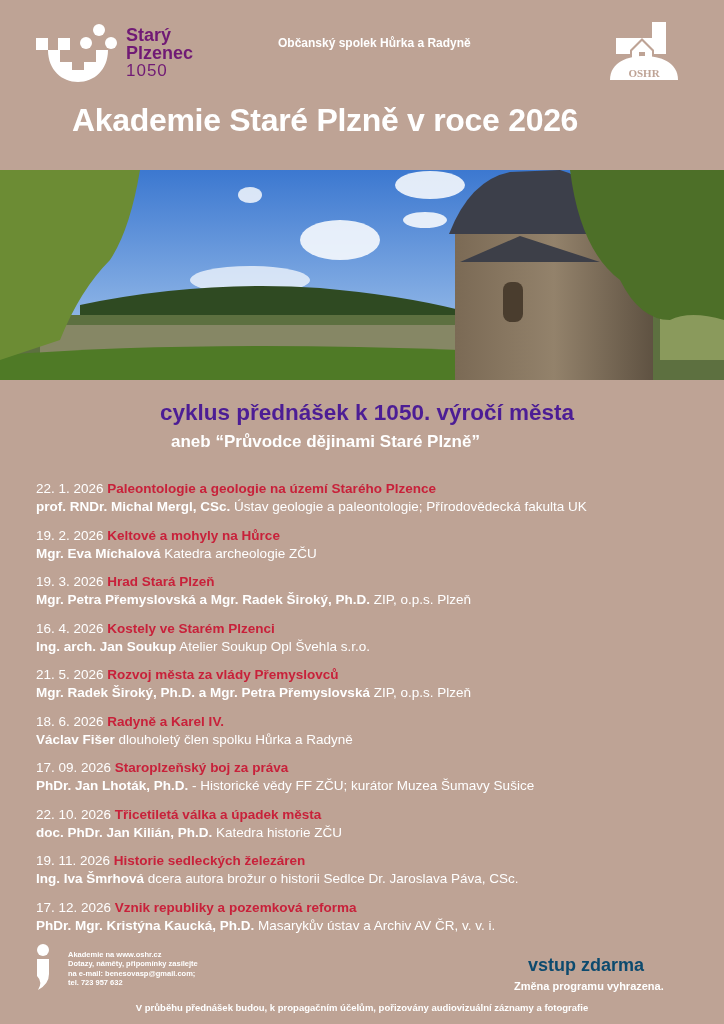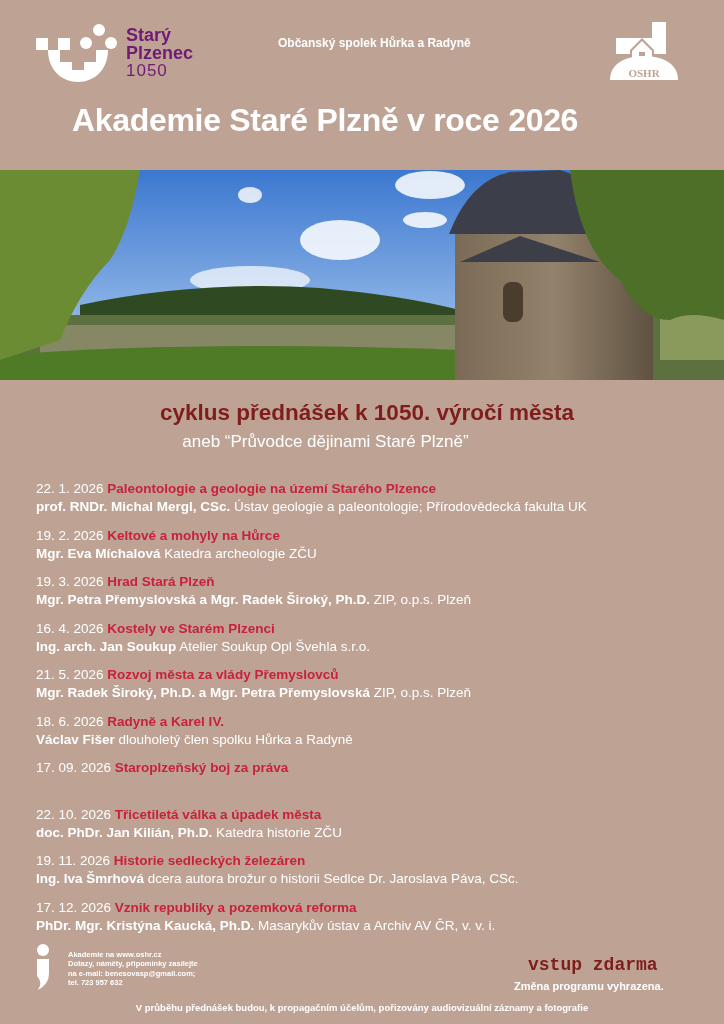--- a/index.html
+++ b/index.html
@@ -13,33 +13,33 @@
   .header { position: absolute; left: 0; top: 0; width: 724px; height: 100px; }
   .logo-left { position: absolute; left: 36px; top: 24px; width: 180px; height: 60px; }
   .logo-left svg { position: absolute; left: 0; top: 0; }
   .logo-text { position: absolute; left: 90px; top: 2px; font-family: "Liberation Sans", sans-serif; font-weight: bold; font-size: 18px; line-height: 18px; color: #701a75; }
   .logo-text .year { font-weight: normal; font-size: 17px; letter-spacing: 1px; }
   .org-name { position: absolute; left: 278px; top: 36px; font-family: "Liberation Sans", sans-serif; font-weight: bold; font-size: 12px; color: #fff; white-space: nowrap; }
   .logo-right { position: absolute; left: 608px; top: 20px; width: 72px; height: 62px; }
   .title { position: absolute; left: 0; top: 102px; width: 650px; text-align: center; font-family: "Liberation Sans", sans-serif; font-weight: bold; font-size: 32px; color: #fff; letter-spacing: -0.3px; }
   .photo { position: absolute; left: 0; top: 170px; width: 724px; height: 210px; overflow: hidden; }
   .photo svg { display: block; }
-  .subtitle1 { position: absolute; left: 0; top: 400px; width: 724px; text-align: center; font-family: "Liberation Sans", sans-serif; font-weight: bold; font-size: 22.5px; color: #7f1d1d; padding-left: 10px; }
-  .subtitle2 { position: absolute; left: 0; top: 432px; width: 651px; text-align: center; font-family: "Liberation Sans", sans-serif; font-weight: normal; font-size: 17px; color: #fff; }
+  .subtitle1 { position: absolute; left: 0; top: 400px; width: 724px; text-align: center; font-family: "Liberation Sans", sans-serif; font-weight: bold; font-size: 22.5px; color: #4c1d95; padding-left: 10px; }
+  .subtitle2 { position: absolute; left: 0; top: 432px; width: 651px; text-align: center; font-family: "Liberation Sans", sans-serif; font-weight: bold; font-size: 17px; color: #fff; }
   .lectures { position: absolute; left: 36px; top: 480px; width: 670px; }
   .lecture { height: 46.5px; }
   .lec-line1 { font-family: "Liberation Sans", sans-serif; font-size: 13.5px; line-height: 18px; white-space: nowrap; }
   .lec-date { color: #fff; font-weight: normal; }
   .lec-title { color: #c8213a; font-weight: bold; }
   .lec-line2 { font-family: "Liberation Sans", sans-serif; font-size: 13.5px; line-height: 18px; white-space: nowrap; }
   .lec-speaker { font-weight: bold; color: #fff; }
   .lec-affil { font-weight: normal; color: #fff; }
   .info-icon { position: absolute; left: 34px; top: 944px; width: 18px; height: 46px; }
   .info-text { position: absolute; left: 68px; top: 950px; font-family: "Liberation Sans", sans-serif; font-weight: bold; font-size: 7.5px; line-height: 9.3px; color: #fff; }
-  .entry { position: absolute; left: 528px; top: 955px; font-family: Liberation Mono, monospace; font-weight: bold; font-size: 18px; color: #7f1d1d; }
+  .entry { position: absolute; left: 528px; top: 955px; font-family: Liberation Sans, sans-serif; font-weight: bold; font-size: 18px; color: #0c4a6e; }
   .change { position: absolute; left: 514px; top: 980px; font-family: "Liberation Sans", sans-serif; font-weight: bold; font-size: 11px; color: #fff; }
   .footer-note { position: absolute; left: 0; top: 1002px; width: 724px; text-align: center; font-family: "Liberation Sans", sans-serif; font-weight: bold; font-size: 9.5px; color: #fff; }
 </style>
 </head>
 <body>
 
 <div class="header">
   <div class="logo-left">
     <svg width="84" height="60" viewBox="0 0 84 60">
       <rect x="0" y="14" width="12" height="12" fill="#fff"></rect>
@@ -130,20 +130,21 @@
   <div class="lecture">
     <div class="lec-line1"><span class="lec-date">21. 5. 2026</span> <span class="lec-title">Rozvoj města za vlády Přemyslovců</span></div>
     <div class="lec-line2"><span class="lec-speaker">Mgr. Radek Široký, Ph.D. a Mgr. Petra Přemyslovská</span> <span class="lec-affil">ZIP, o.p.s. Plzeň</span></div>
   </div>
   <div class="lecture">
     <div class="lec-line1"><span class="lec-date">18. 6. 2026</span> <span class="lec-title">Radyně a Karel IV.</span></div>
     <div class="lec-line2"><span class="lec-speaker">Václav Fišer</span> <span class="lec-affil">dlouholetý člen spolku Hůrka a Radyně</span></div>
   </div>
   <div class="lecture">
     <div class="lec-line1"><span class="lec-date">17. 09. 2026</span> <span class="lec-title">Staroplzeňský boj za práva</span></div>
+    <div class="lec-line2"><span class="lec-speaker">PhDr. Jan Lhoták, Ph.D.</span> <span class="lec-affil">- Historické vědy FF ZČU; kurátor Muzea Šumavy Sušice</span></div>
   </div>
   <div class="lecture">
     <div class="lec-line1"><span class="lec-date">22. 10. 2026</span> <span class="lec-title">Třicetiletá válka a úpadek města</span></div>
     <div class="lec-line2"><span class="lec-speaker">doc. PhDr. Jan Kilián, Ph.D.</span> <span class="lec-affil">Katedra historie ZČU</span></div>
   </div>
   <div class="lecture">
     <div class="lec-line1"><span class="lec-date">19. 11. 2026</span> <span class="lec-title">Historie sedleckých železáren</span></div>
     <div class="lec-line2"><span class="lec-speaker"> Ing. Iva Šmrhová</span> <span class="lec-affil">dcera autora brožur o historii Sedlce Dr. Jaroslava Páva, CSc.</span></div>
   </div>
   <div class="lecture">

